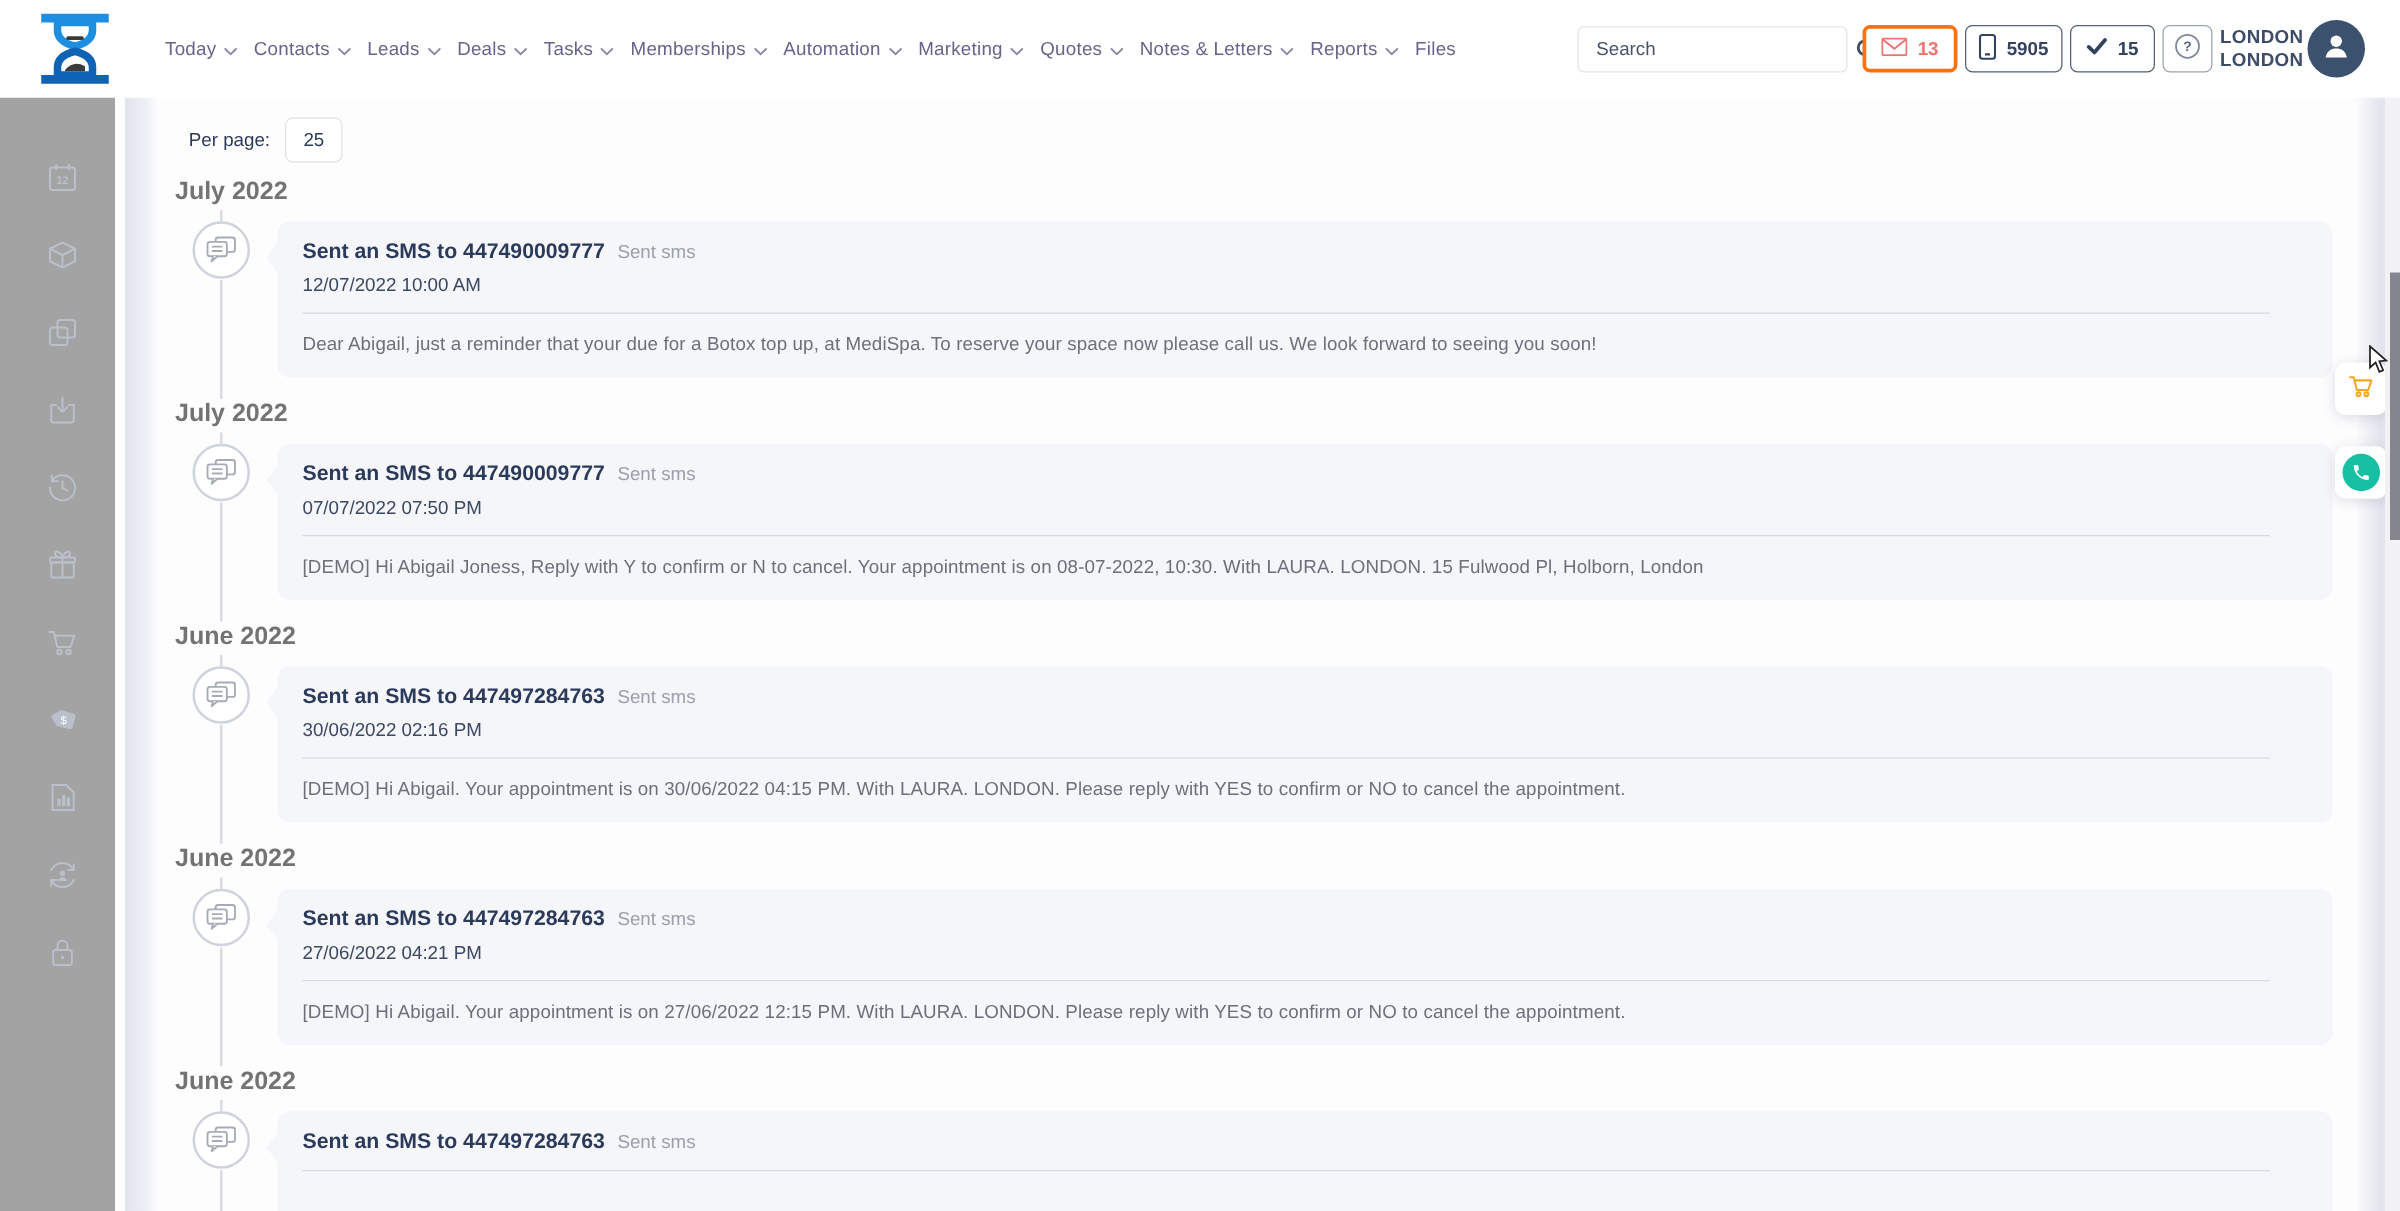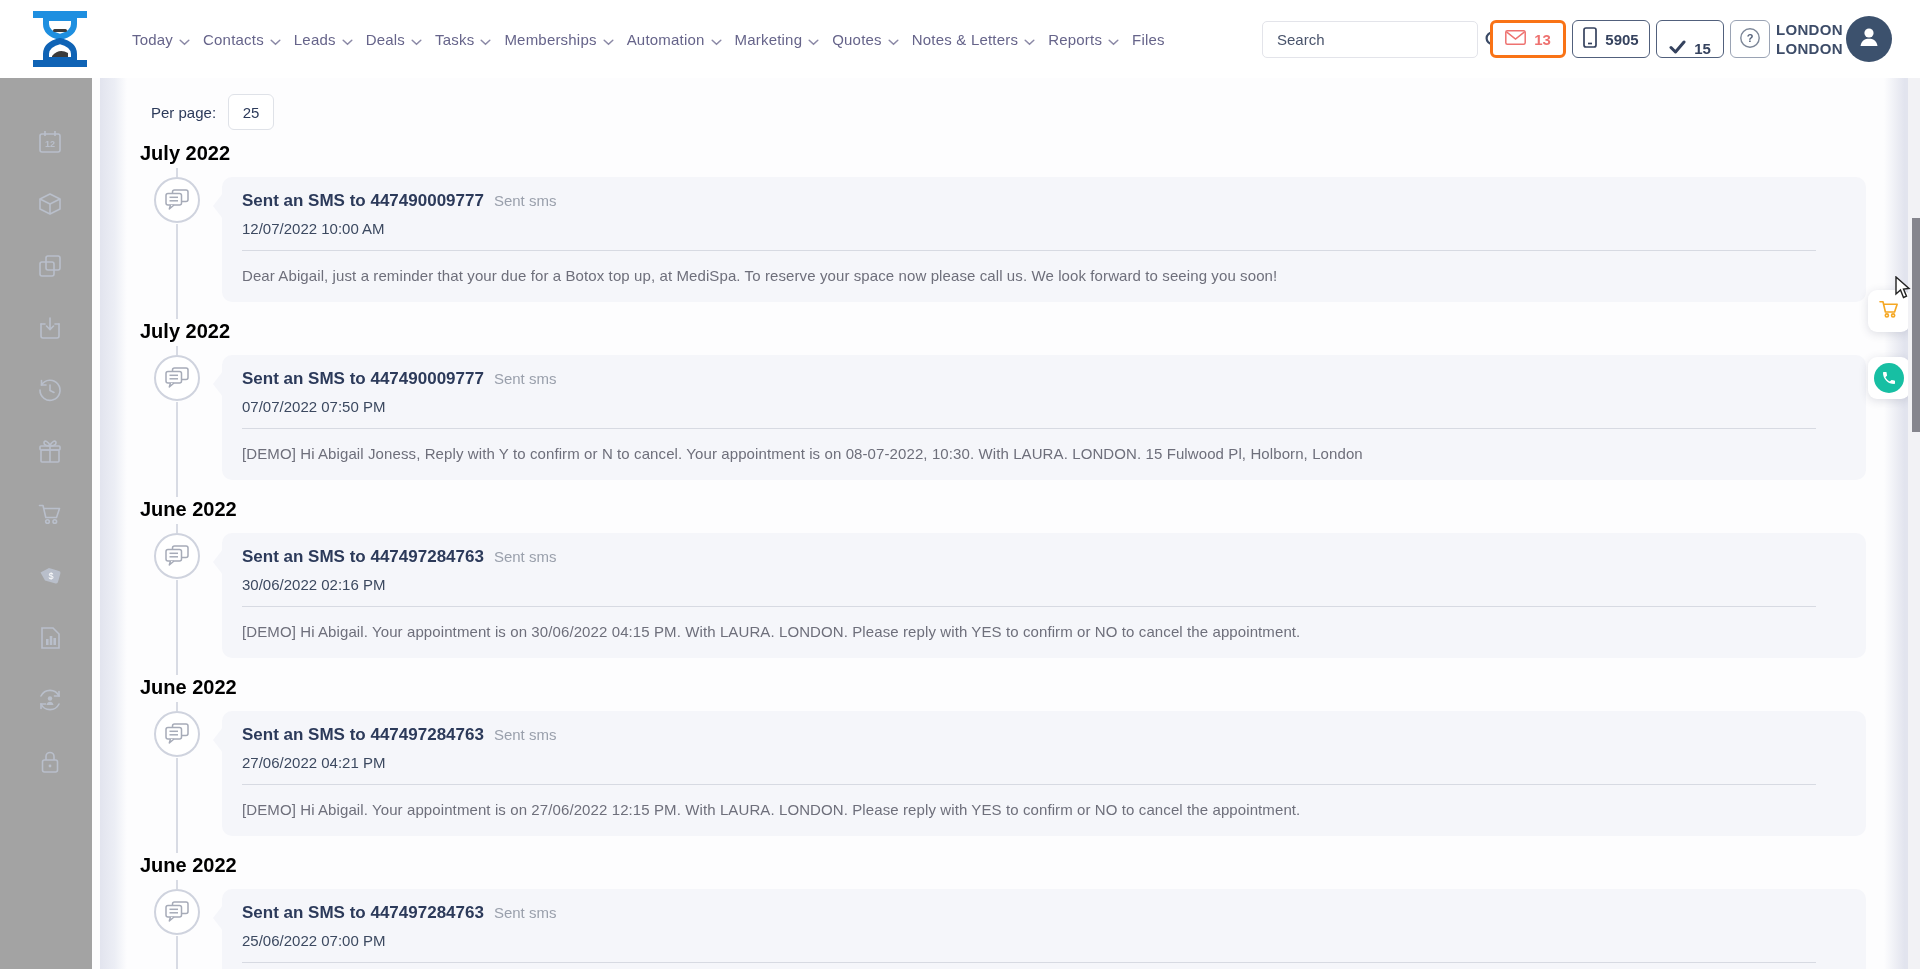--- a/index.html
+++ b/index.html
@@ -19,21 +19,21 @@
     border-radius:5px; background:#fff; display:flex; align-items:center; }
   .search-box input { border:none; outline:none; flex:1; height:100%; padding:0 8px 0 14px; font-size:15px;
     color:#3f4a63; background:transparent; font-family:"Liberation Sans",sans-serif; }
   .search-box input::placeholder { color:#3f4a63; opacity:.95; }
   .search-btn { width:40px; height:100%; display:flex; align-items:center; justify-content:center; cursor:pointer; }
 
   .pill { position:absolute; top:20px; height:38px; border-radius:6px; background:#fff; display:flex;
     align-items:center; justify-content:center; gap:8px; font-size:15px; font-weight:700; cursor:pointer; }
   .pill-mail  { left:1490px; width:76px; border:3px solid #f97316; color:#ee7270; }
   .pill-phone { left:1572px; width:78px; border:1px solid #51607c; color:#35425e; }
-  .pill-check { left:1656px; width:68px; border:1px solid #51607c; color:#35425e;align-items:flex-end; }
+  .pill-check { left:1656px; width:68px; border:1px solid #51607c; color:#35425e; }
   .pill-help  { left:1730px; width:40px; border:1px solid #9aa3b4; color:#35425e; }
 
   .user-name { position:absolute; left:1776px; top:20px; font-size:15px; font-weight:600; color:#3d4c68;
     line-height:19px; letter-spacing:.3px; }
   .avatar { position:absolute; left:1846px; top:16px; width:46px; height:46px; border-radius:50%;
     background:#3c516d; display:flex; align-items:center; justify-content:center; cursor:pointer; }
 
   
   .sidebar { position:absolute; left:0; top:78px; width:92px; height:891px; background:#a3a3a3; z-index:20; }
   .side-icons { position:absolute; left:36px; top:50px; display:flex; flex-direction:column; gap:34px; }
@@ -47,21 +47,21 @@
 
   
   .content { position:absolute; left:127px; top:78px; width:1761px; height:891px; z-index:10; }
   .perpage-row { display:flex; align-items:center; gap:12px; margin:14px 0 0 24px; height:40px; }
   .perpage-label { font-size:15px; color:#2c3a5a; font-weight:500; }
   .perpage-box { width:46px; height:36px; border:1px solid #dfe2e8; border-radius:6px; background:#fff;
     display:flex; align-items:center; justify-content:center; font-size:15px; color:#2c3a5a; cursor:pointer; }
 
   .timeline { position:relative; margin-top:10px; }
   .group { position:relative; height:178px; }
-  .month { position:absolute; left:13px; top:0; font-size:20px; font-weight:700; color:#000000; }
+  .month { position:absolute; left:13px; top:0; font-size:20px; font-weight:700; color:#737373; }
   .tl-line-above { position:absolute; left:49px; top:26px; width:2px; height:9px; background:#d8dbe4; }
   .tl-line-below { position:absolute; left:49px; top:82px; width:2px; height:95px; background:#d8dbe4; }
   .group:last-child .tl-line-below { height:140px; }
   .tl-circle { position:absolute; left:27px; top:35px; width:46px; height:46px; border:2px solid #cfd3de;
     border-radius:50%; background:#fff; display:flex; align-items:center; justify-content:center; z-index:2; }
 
   .card { position:absolute; left:95px; top:35px; width:1644px; min-height:125px; background:#f5f6fa;
     border-radius:10px; padding:14px 50px 14px 20px; }
   .card::before { content:""; position:absolute; left:-9px; top:16px; width:0; height:0;
     border-top:13px solid transparent; border-bottom:13px solid transparent; border-right:10px solid #f5f6fa; }
@@ -475,21 +475,20 @@
         <line x1="5.5" y1="9.3" x2="14" y2="9.3"></line>
               <line x1="5.5" y1="12.8" x2="14" y2="12.8"></line>
         <path d="M6.5 17 L5.3 21 L10 17" fill="#fff"></path>
       </svg>
     </div>
     <div class="card">
       <div class="card-title-row">
         <span class="card-title">Sent an SMS to 447497284763</span>
         <span class="card-tag">Sent sms</span>
       </div>
-      <div class="card-date">25/06/2022 07:00 PM</div>
       <div class="card-divider"></div>
       <div class="card-message"></div>
     </div>
   </div>
 </div>
   </div>
 
   <div class="float-btn float-cart">
     <span>
       <svg width="24" height="24" viewBox="0 0 28 28" fill="none" stroke="#f5a722" stroke-width="1.9" stroke-linecap="round" stroke-linejoin="round">

